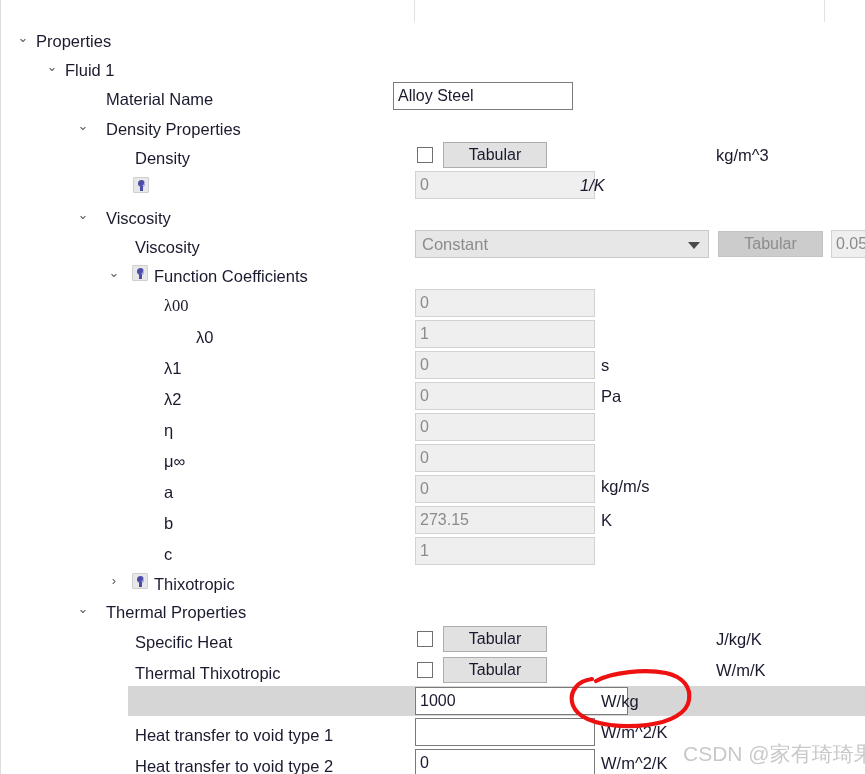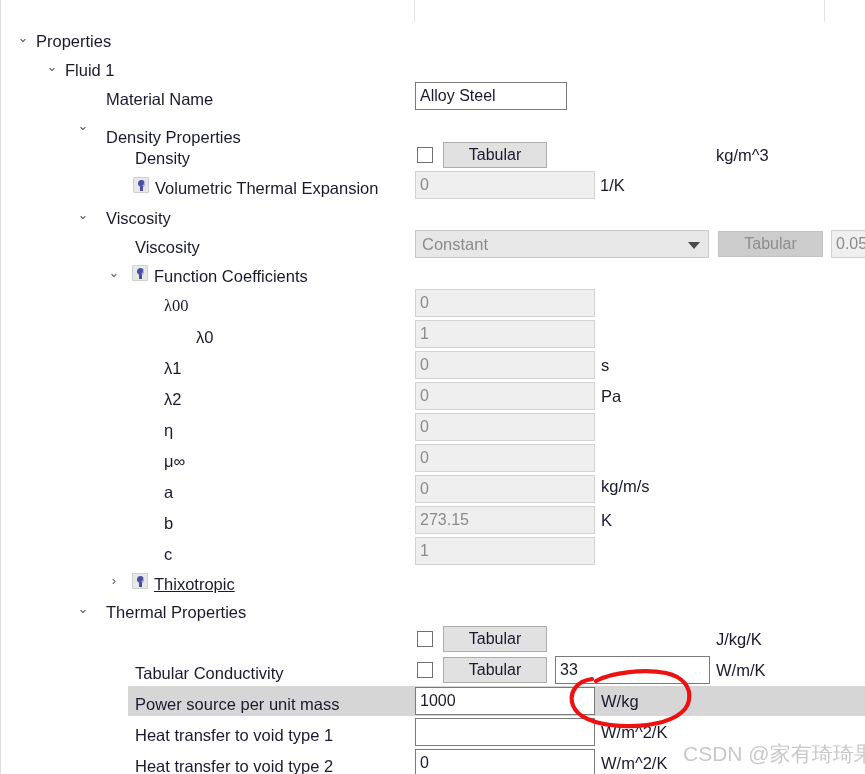--- a/index.html
+++ b/index.html
@@ -173,40 +173,39 @@
     <span class="rowlabel" style="left:36px;">Properties</span>
   </div>
 
   <div class="row" style="top:52px;">
     <span class="chev" style="left:45px;">⌄</span>
     <span class="rowlabel" style="left:65px;">Fluid 1</span>
   </div>
 
   <div class="row" style="top:81px;">
     <span class="rowlabel" style="left:106px;">Material Name</span>
-    <span class="tinput" style="left:415px; top:1px; width:152px;">Alloy Steel</span>
+    <span class="tinput" style="left:393px; top:1px; width:180px;">Alloy Steel</span>
   </div>
 
   <div class="row" style="top:111px;">
     <span class="chev" style="left:76px;">⌄</span>
-    <span class="rowlabel" style="left:106px;margin-top:8px;">Density Properties</span>
+    <span class="rowlabel" style="left:106px;">Density Properties</span>
   </div>
 
   <div class="row" style="top:140px;">
     <span class="rowlabel" style="left:135px;">Density</span>
     <span class="chk" style="left:417px;"></span>
     <span class="btn" style="left:443px; width:104px;">Tabular</span>
     <span class="unit" style="left:716px;">kg/m^3</span>
   </div>
 
   <div class="row" style="top:170px;">
     <span class="fnicon" style="left:133px;"></span>
-    <span class="rowlabel" style="left:155px;">Volumetric Thermal Expansion</span>
-    <span class="tinput dis" style="left:415px; top:1px; width:180px;">0</span>
-    <span class="unit" style="left:600px;">1/K</span>
+    <span class="tinput dis" style="left:415px; top:1px; width:180px;">0</span>
+    <span class="unit" style="left:580px;font-style:italic;">1/K</span>
   </div>
 
   <div class="row" style="top:200px;">
     <span class="chev" style="left:76px;">⌄</span>
     <span class="rowlabel" style="left:106px;">Viscosity</span>
   </div>
 
   <div class="row" style="top:229px;">
     <span class="rowlabel" style="left:135px;">Viscosity</span>
     <span class="combo" style="left:415px; top:1px; width:294px;">
@@ -268,46 +267,45 @@
   </div>
 
   <div class="row" style="top:536px;">
     <span class="rowlabel" style="left:164px;">c</span>
     <span class="tinput dis" style="left:415px; top:1px; width:180px;">1</span>
   </div>
 
   <div class="row" style="top:566px;">
     <span class="chev" style="left:107px;">›</span>
     <span class="fnicon" style="left:132px;"></span>
-    <span class="rowlabel" style="left:154px;text-decoration:underline;">Thixotropic</span>
+    <span class="rowlabel" style="left:154px;">Thixotropic</span>
   </div>
 
   <div class="row" style="top:594px;">
     <span class="chev" style="left:76px;">⌄</span>
     <span class="rowlabel" style="left:106px;">Thermal Properties</span>
   </div>
 
   <div class="row" style="top:624px;">
+    <span class="rowlabel" style="left:135px;">Specific Heat</span>
     <span class="chk" style="left:417px;"></span>
     <span class="btn" style="left:443px; width:104px;">Tabular</span>
     <span class="unit" style="left:716px;">J/kg/K</span>
   </div>
 
   <div class="row" style="top:655px;">
-    <span class="rowlabel" style="left:135px;">Tabular Conductivity</span>
+    <span class="rowlabel" style="left:135px;">Thermal Thixotropic</span>
     <span class="chk" style="left:417px;"></span>
     <span class="btn" style="left:443px; width:104px;">Tabular</span>
-    <span class="tinput" style="left:555px; top:1px; width:155px;">33</span>
     <span class="unit" style="left:716px;">W/m/K</span>
   </div>
 
   <div class="row sel" style="top:686px; left:128px; width:737px;"></div>
   <div class="row" style="top:686px;">
-    <span class="rowlabel" style="left:135px;">Power source per unit mass</span>
-    <span class="tinput" style="left:415px; top:1px; width:180px;">1000</span>
+    <span class="tinput" style="left:415px; top:1px; width:213px;">1000</span>
     <span class="unit" style="left:601px;text-align:right;">W/kg</span>
   </div>
 
   <div class="row" style="top:717px;">
     <span class="rowlabel" style="left:135px;">Heat transfer to void type 1</span>
     <span class="tinput" style="left:415px; top:1px; width:180px;"></span>
     <span class="unit" style="left:601px;">W/m^2/K</span>
   </div>
 
   <div class="row" style="top:748px;">

